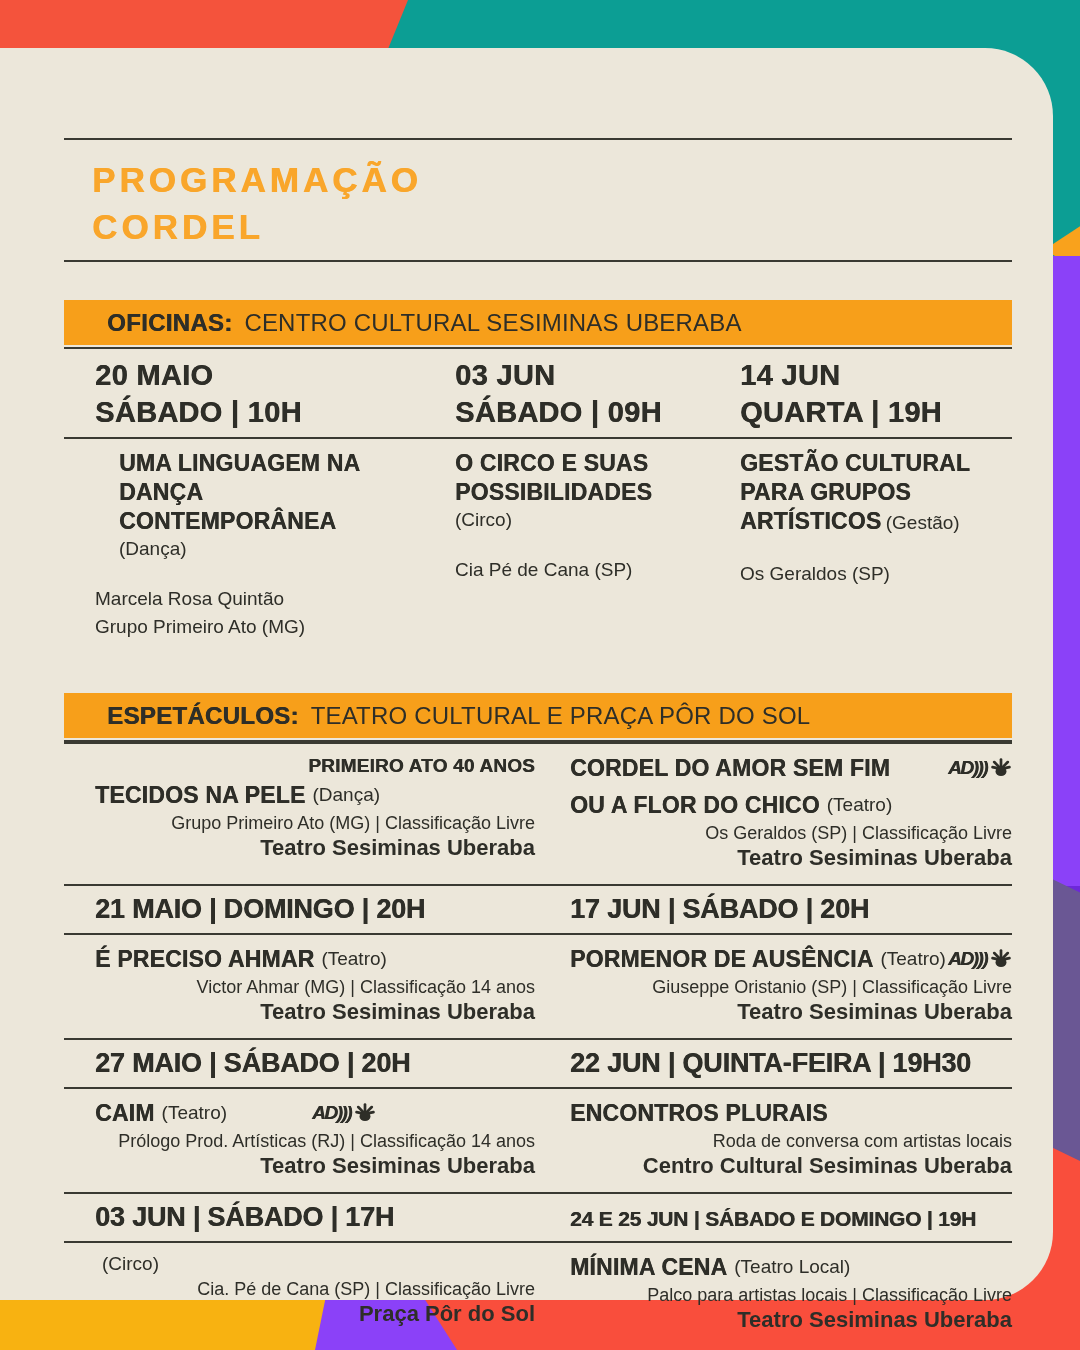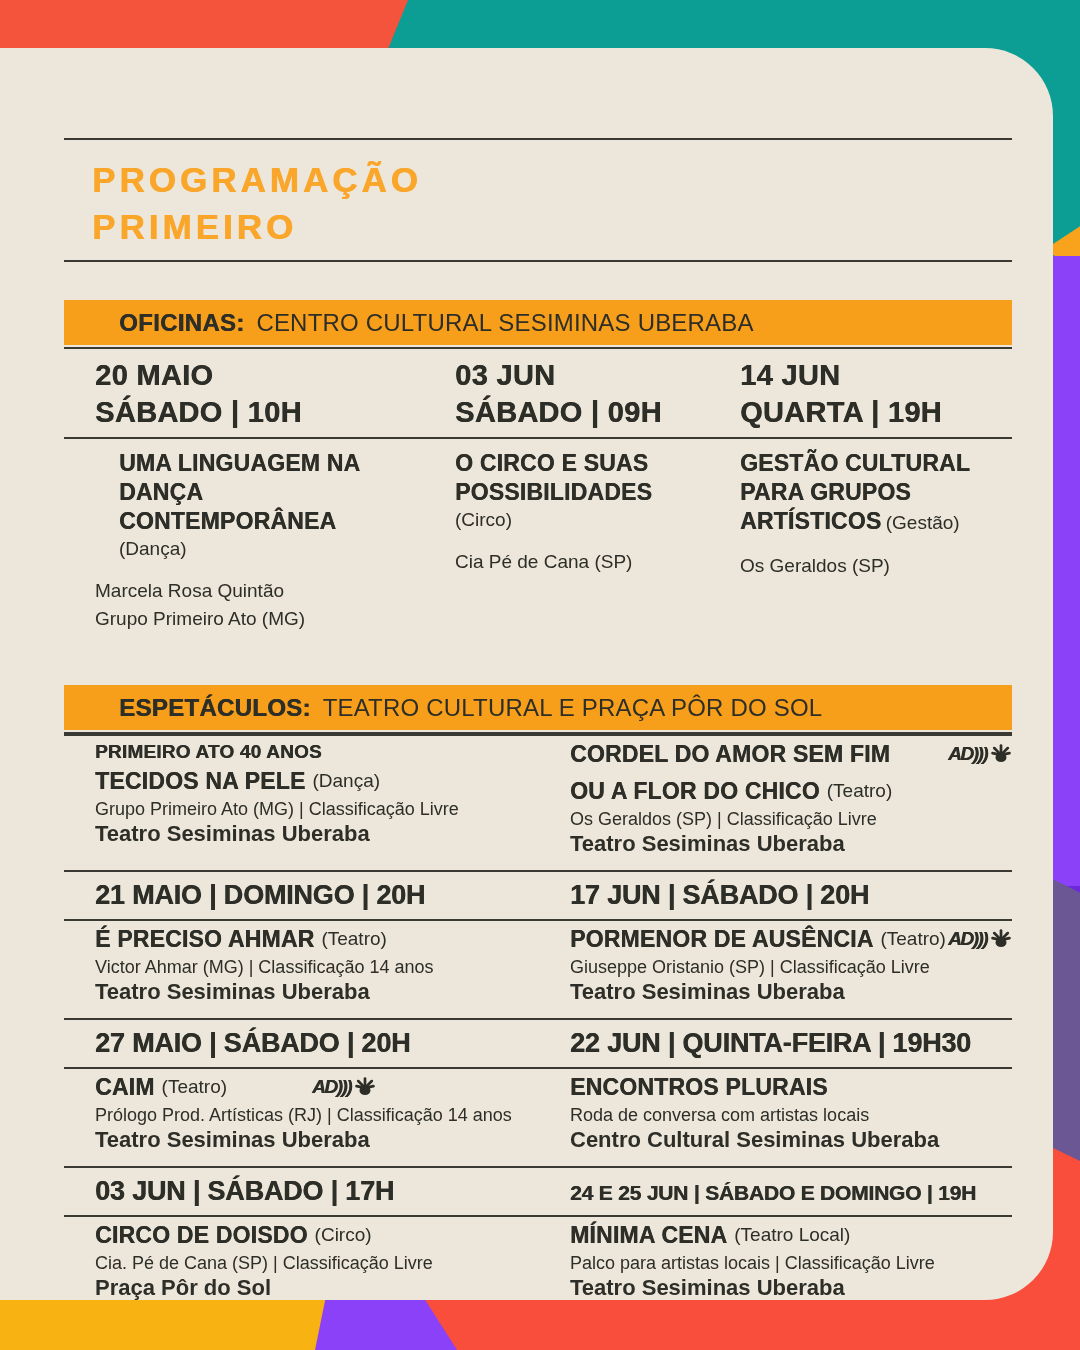--- a/index.html
+++ b/index.html
@@ -28,46 +28,46 @@
   .rule{border:none;border-top:2px solid #3A3A32;margin:0 41px 0 64px;}
 
   
   .page-title{margin:16px 0 10px 92px;color:#F9A62B;font-size:35px;line-height:47px;
         font-weight:800;letter-spacing:4px;text-shadow:0.6px 0 0 currentColor;}
   .page-title span{display:block;}
   .title-top-gap{height:90px;}
 
   
   .bar{margin:38px 41px 2px 64px;height:45px;background:#F79F1A;display:flex;align-items:center;
-        padding-left:55px;box-sizing:border-box;}
+        padding-left:43px;box-sizing:border-box;}
   .bar-label{font-size:24px;font-weight:800;color:#2E2E28;letter-spacing:.3px;
         text-shadow:.6px 0 0 currentColor;margin-right:12px;white-space:nowrap;}
   .bar-venue{font-size:24px;font-weight:400;color:#2E2E28;letter-spacing:.2px;white-space:nowrap;}
 
   
   .of-grid{display:grid;grid-template-columns:360px 285px auto;margin:0 41px 0 95px;}
   .of-dates{padding:8px 0 6px;}
   .of-date{font-size:29px;font-weight:800;line-height:37px;color:#2E2E28;letter-spacing:.3px;
         text-shadow:.5px 0 0 currentColor;}
   .of-date span{display:block;}
   .of-body{padding:10px 0 14px;}
   .of-title-wrap{font-weight:800;color:#2E2E28;}
   .of-title{font-size:23px;line-height:29px;letter-spacing:.2px;text-shadow:.4px 0 0 currentColor;}
   .of-cat{font-size:19px;font-weight:400;line-height:25px;text-shadow:none;}
   .of-cat.block{display:block;}
   .w1{max-width:300px;margin-left:24px;} .w2{max-width:260px;} .w3{max-width:255px;}
-  .of-artists{margin-top:16px;font-size:19px;line-height:28px;color:#2E2E28;}
+  .of-artists{margin-top:24px;font-size:19px;line-height:28px;color:#2E2E28;}
   .of-artists span{display:block;}
 
   
   .ep-dates{display:grid;grid-template-columns:475px auto;margin:0 41px 0 95px;padding:8px 0 8px;}
   .ep-date{font-size:27px;font-weight:800;color:#2E2E28;letter-spacing:-.2px;white-space:nowrap;
         text-shadow:.5px 0 0 currentColor;}
   .ep-date.small{font-size:21px;padding-top:5px;}
-  .ep-body{display:grid;grid-template-columns:475px auto;margin:0 41px 0 95px;padding:4px 0 14px;}
+  .ep-body{display:grid;grid-template-columns:475px auto;margin:0 41px 0 95px;padding:10px 0 14px;text-align:right;}
   .ep-cell{padding-right:35px;color:#2E2E28;}
   .ep-cell.right{padding-right:0;}
   .ep-kicker{font-size:19px;font-weight:800;line-height:24px;letter-spacing:.2px;
         text-shadow:.4px 0 0 currentColor;margin-bottom:3px;}
   .ep-title-row{display:flex;align-items:center;}
   .ep-title{font-size:23px;font-weight:800;line-height:28px;letter-spacing:.2px;
         text-shadow:.4px 0 0 currentColor;white-space:nowrap;}
   .ep-cat{font-size:19px;font-weight:400;margin-left:7px;white-space:nowrap;}
   .ep-title2{margin-top:9px;}
   .ep-credit{font-size:18px;line-height:22px;margin-top:3px;}
@@ -94,21 +94,21 @@
   <div class="bg-right-red"></div>
   <div class="bg-bottom-red"></div>
   <div class="bg-bottom-yellow"></div>
   <div class="bg-bottom-purple"></div>
 
   <div class="card">
     <div class="title-top-gap"></div>
     <hr class="rule">
     <h1 class="page-title">
       <span>PROGRAMAÇÃO</span>
-      <span>PRIMEIRO</span>
+      <span>CORDEL</span>
     </h1>
     <hr class="rule">
 
     <div class="bar">
       <span class="bar-label">OFICINAS:</span>
       <span class="bar-venue">CENTRO CULTURAL SESIMINAS UBERABA</span>
     </div>
     <hr class="rule">
 
     <div class="of-grid of-dates">
@@ -283,21 +283,20 @@
 
     <div class="ep-dates">
       <div class="ep-date">03 JUN | SÁBADO | 17H</div>
       <div class="ep-date small">24 E 25 JUN | SÁBADO E DOMINGO | 19H</div>
     </div>
     <hr class="rule">
 
     <div class="ep-body">
       <div class="ep-cell">
         <div class="ep-title-row">
-          <span class="ep-title">CIRCO DE DOISDO</span>
           <span class="ep-cat">(Circo)</span>
         </div>
         <div class="ep-credit">Cia. Pé de Cana (SP) | Classificação Livre</div>
         <div class="ep-venue">Praça Pôr do Sol</div>
       </div>
       <div class="ep-cell right">
         <div class="ep-title-row">
           <span class="ep-title">MÍNIMA CENA</span>
           <span class="ep-cat">(Teatro Local)</span>
         </div>

